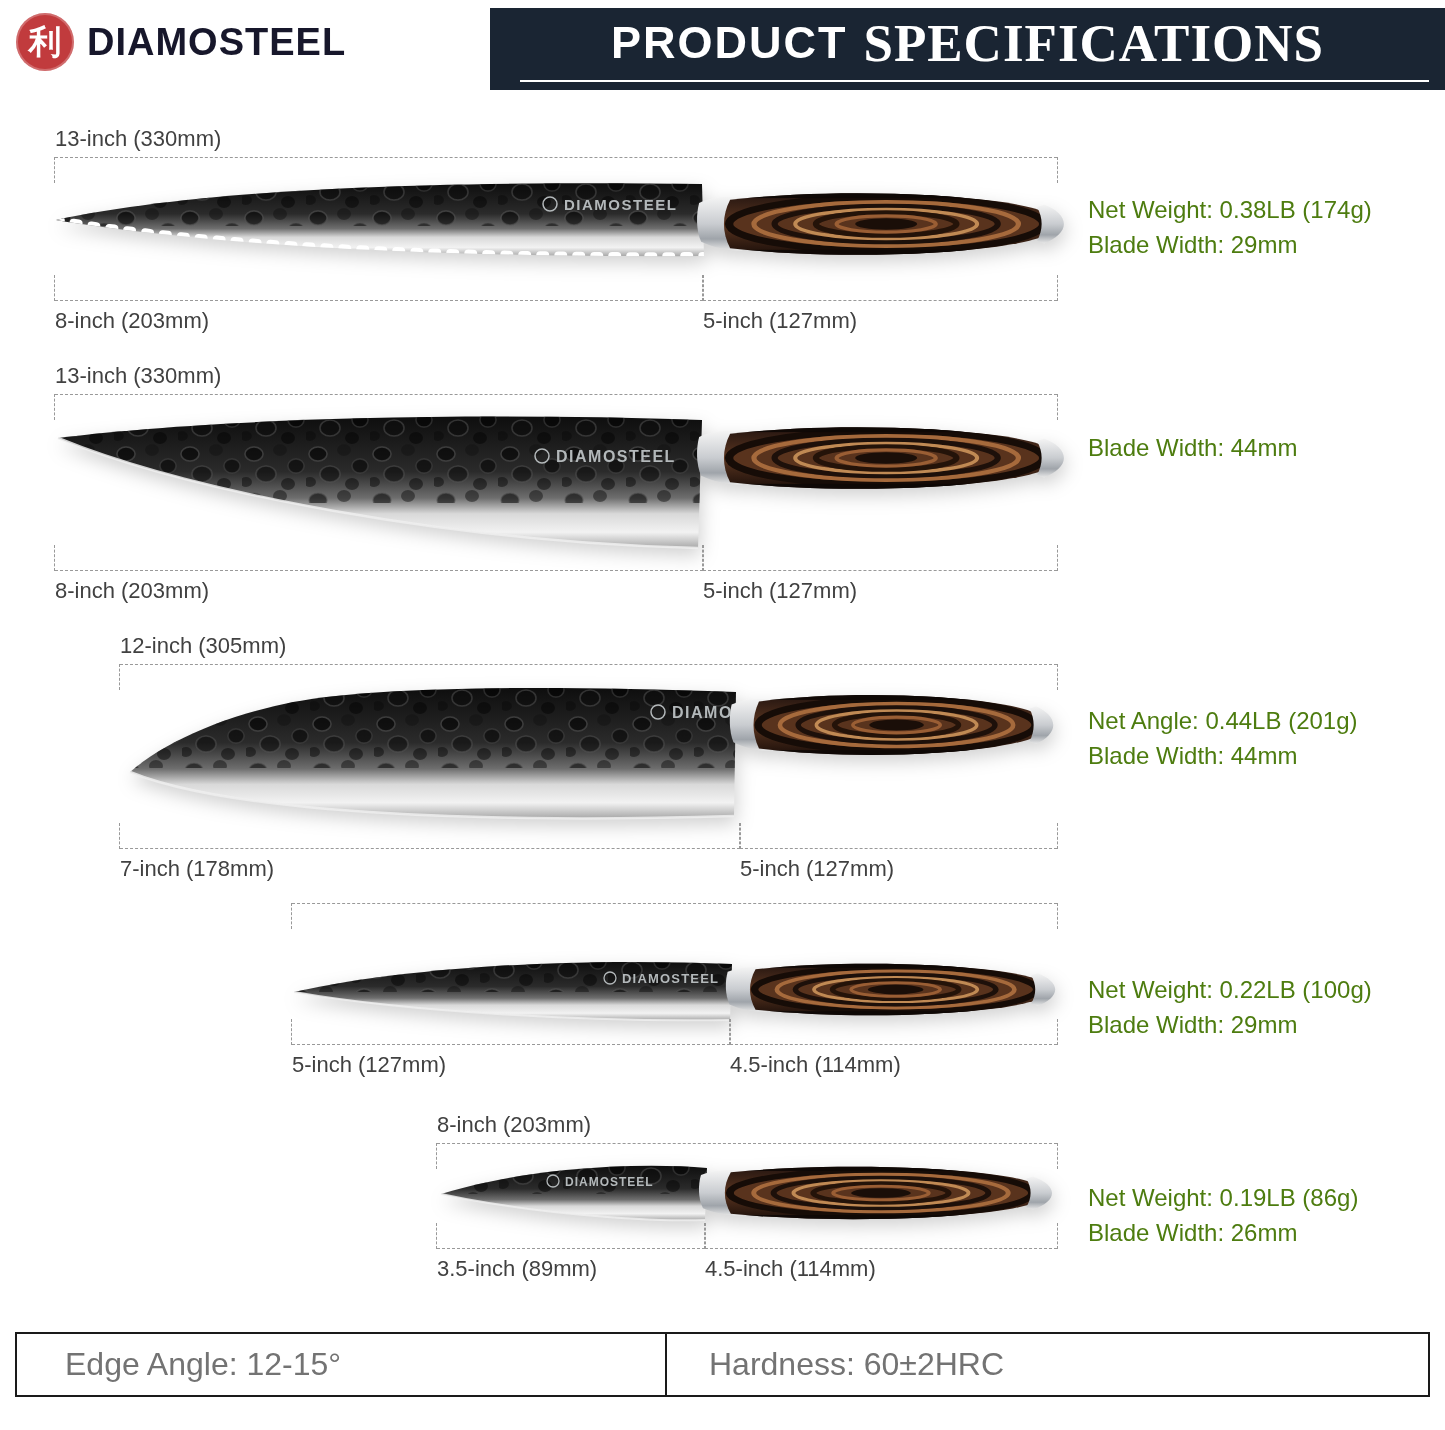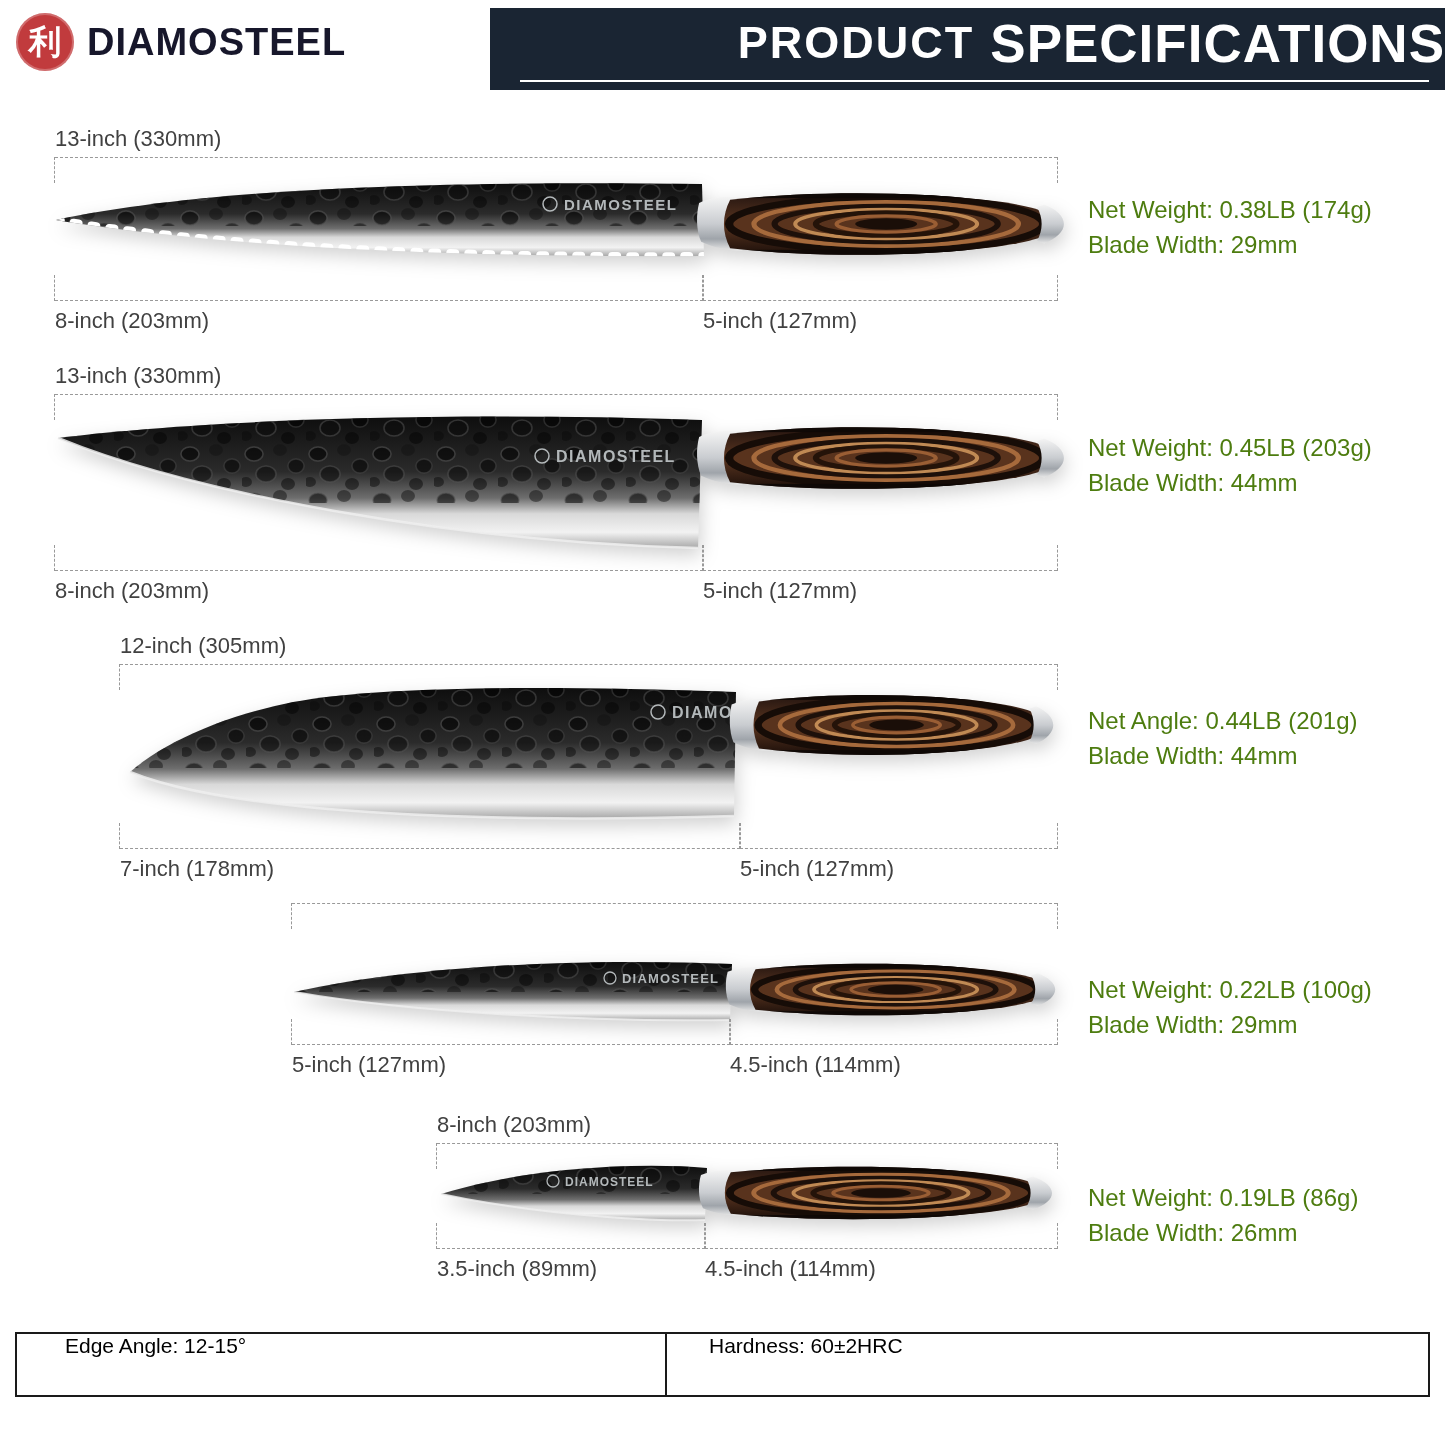--- a/index.html
+++ b/index.html
@@ -3,42 +3,42 @@
 <meta charset="utf-8">
 <style>
   *{margin:0;padding:0;box-sizing:border-box}
   html,body{width:1445px;height:1430px;background:#fff;font-family:"Liberation Sans",sans-serif}
   .stage{position:relative;width:1445px;height:1430px;background:#fff;overflow:hidden}
 
   
   .logo{position:absolute;left:16px;top:13px;display:flex;align-items:center;gap:13px}
   .seal{width:58px;height:58px;border-radius:50%;background:#c13b3d;color:#fff;display:flex;align-items:center;justify-content:center;font-size:33px;font-family:"Liberation Serif",serif;font-weight:bold;box-shadow:inset 0 0 0 2px rgba(255,255,255,.25)}
   .brand{font-size:38px;font-weight:bold;color:#17172b;letter-spacing:1px}
-  .banner{position:absolute;left:490px;top:8px;right:0;height:82px;background:#1a2533;color:#fff;display:flex;align-items:center;justify-content:flex-end;gap:16px;padding-bottom:12px}
+  .banner{position:absolute;left:490px;top:8px;right:0;height:82px;background:#1a2533;color:#fff;display:flex;align-items:center;justify-content:center;gap:16px;padding-bottom:12px}
   .banner .w1{font-size:45px;font-weight:bold;letter-spacing:2px}
-  .banner .w2{font-family:Liberation Sans, sans-serif;font-size:53px;font-weight:bold;letter-spacing:1px}
+  .banner .w2{font-family:Liberation Serif, serif;font-size:53px;font-weight:bold;letter-spacing:1px}
   .banner .underline{position:absolute;left:30px;right:16px;bottom:8px;height:2px;background:#fff}
 
   
   .dim{position:absolute}
   .dim-label{font-size:22px;color:#414141;text-align:left}
   .dim-top .dim-label{margin-bottom:5px}
   .dim-line{position:relative;height:0;border-top:1.5px dashed #999}
   .tick{position:absolute;width:0;height:26px;border-left:1.5px dashed #999;display:block}
   .dim-top .tick{top:-1px}
   .dim-bot .tick{top:-26px}
   .t-l{left:-1px}.t-r{right:-1px}
   .dim-bot .dim-label{margin-top:7px}
 
   .specs{position:absolute;font-size:24px;color:#4d7c0f;line-height:35px}
   .knife{position:absolute;filter:drop-shadow(2px 7px 9px rgba(0,0,0,0.18))}
 
   
   .footer{position:absolute;left:15px;top:1332px;width:1415px;height:65px;border:2px solid #1a1a1a;display:flex;background:#fff}
-  .fcell{display:flex;font-size:21px;color:#000000}
+  .fcell{display:flex;align-items:center;font-size:32px;color:#737373}
   .fcell.c1{width:650px;border-right:2px solid #1a1a1a;padding-left:48px}
   .fcell.c2{flex:1;padding-left:42px}
 </style>
 </head>
 <body>
 
 <div class="stage">
 
   <svg width="0" height="0" style="position:absolute" aria-hidden="true">
     <defs>
@@ -177,21 +177,20 @@
       <div class="dim-label">8-inch (203mm)</div>
     </div>
     <div class="dim dim-bot" style="left:703px;top:570px;width:354px">
       <div class="dim-line">
           <i class="tick t-l"></i>
           <i class="tick t-r"></i>
         </div>
       <div class="dim-label">5-inch (127mm)</div>
     </div>
     <div class="specs" style="left:1088px;top:430px">
-      <div>Net Weight: 0.45LB (203g)</div>
       <div>Blade Width: 44mm</div>
     </div>
   </section>
 
   <section>
     <div class="dim dim-top" style="left:120px;top:633px;width:937px">
       <div class="dim-label">12-inch (305mm)</div>
       <div class="dim-line">
           <i class="tick t-l"></i>
           <i class="tick t-r"></i>

